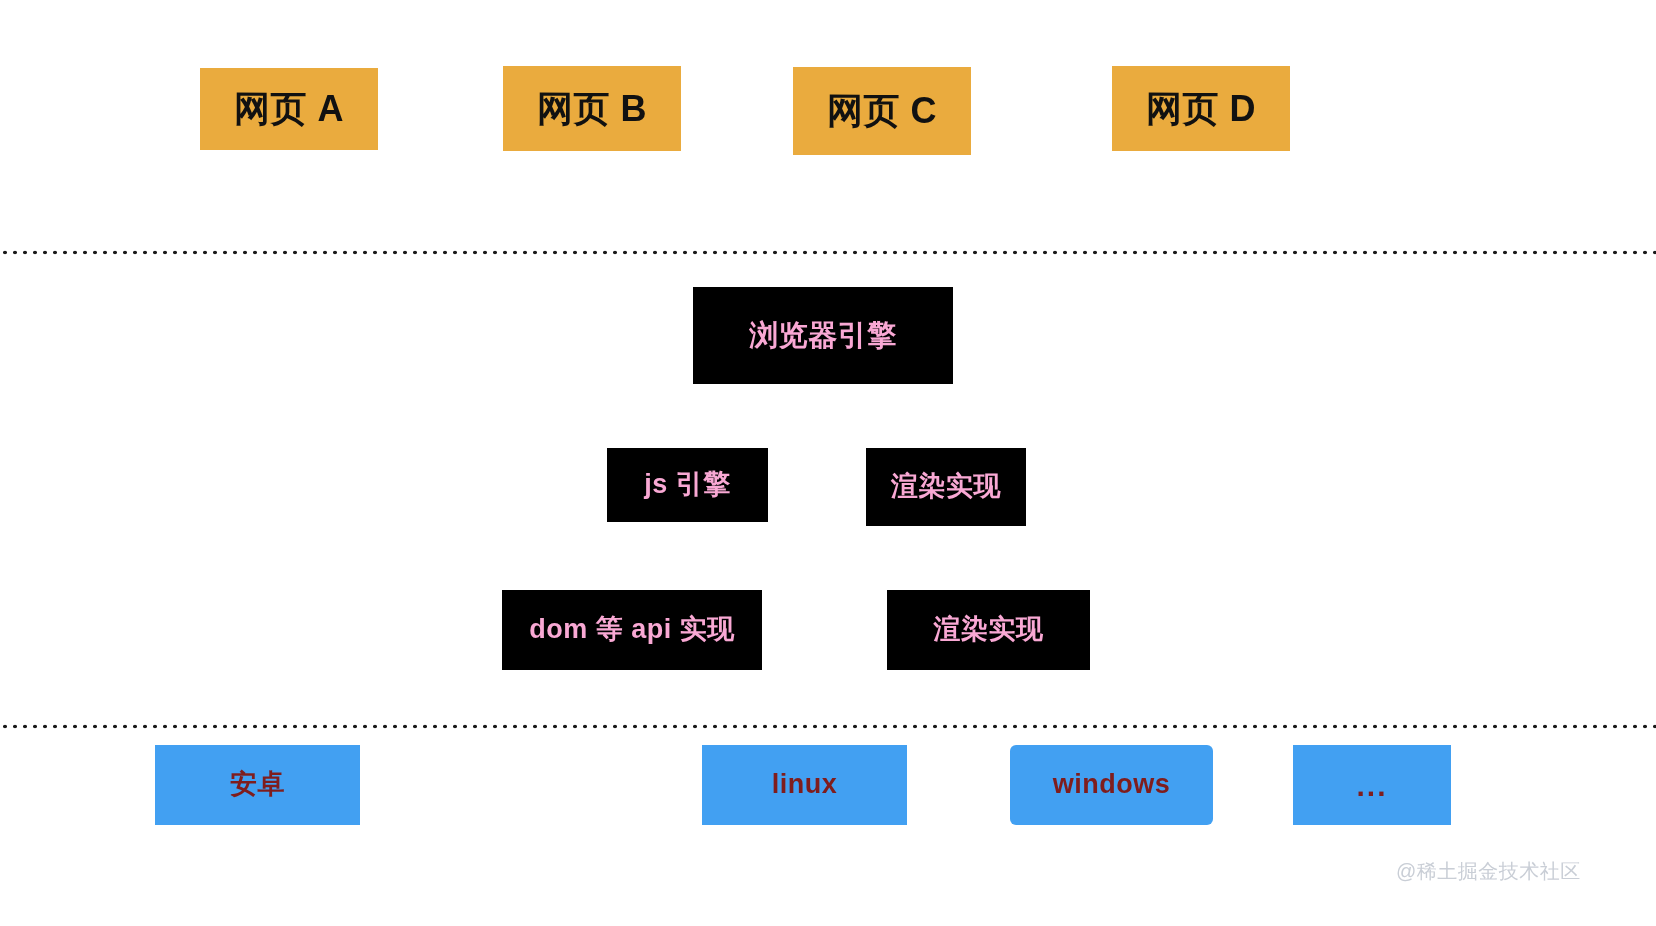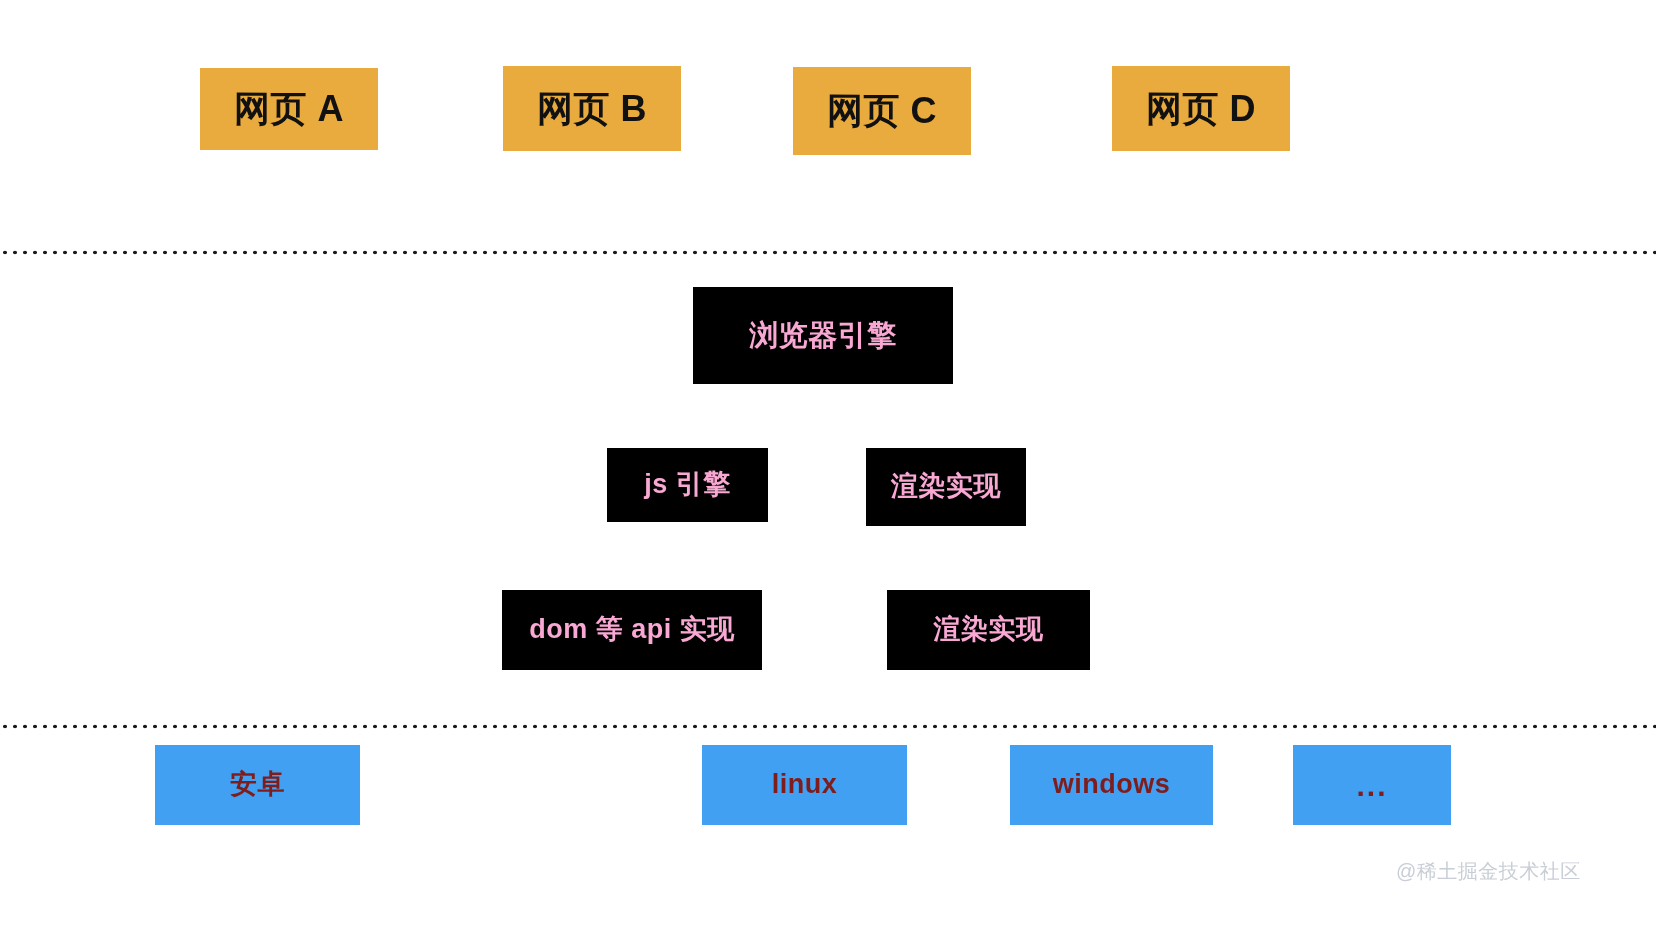--- a/index.html
+++ b/index.html
@@ -86,18 +86,18 @@
   <div class="node node-engine big" style="left: 693px; top: 287px; width: 260px; height: 97px; background: rgb(0, 0, 0);">浏览器引擎</div>
   <div class="node node-engine" style="left: 607px; top: 448px; width: 161px; height: 74px; background: rgb(0, 0, 0);">js 引擎</div>
   <div class="node node-engine" style="left: 866px; top: 448px; width: 160px; height: 78px; background: rgb(0, 0, 0);">渲染实现</div>
   <div class="node node-engine" style="left: 502px; top: 590px; width: 260px; height: 80px; background: rgb(0, 0, 0);">dom 等 api 实现</div>
   <div class="node node-engine" style="left: 887px; top: 590px; width: 203px; height: 80px; background: rgb(0, 0, 0);">渲染实现</div>
 
   <div class="divider" style="top: 724px;"></div>
 
   <div class="node node-os" style="left: 155px; top: 745px; width: 205px; height: 80px; background: rgb(66, 160, 242);">安卓</div>
   <div class="node node-os" style="left: 702px; top: 745px; width: 205px; height: 80px; background: rgb(66, 160, 242);">linux</div>
-  <div class="node node-os" style="left: 1010px; top: 745px; width: 203px; height: 80px; background: rgb(66, 160, 242);">windows</div>
+  <div class="node node-os" style="left: 1010px; top: 745px; width: 203px; height: 80px; background: rgb(66, 160, 242); border-radius: 6px;">windows</div>
   <div class="node node-os ellipsis" style="left: 1293px; top: 745px; width: 158px; height: 80px; background: rgb(66, 160, 242);">...</div>
 
   <div class="watermark" style="left: 1396px; top: 858px; color: rgb(201, 206, 214);">@稀土掘金技术社区</div>
 
 </div>
 
 </body></html>

